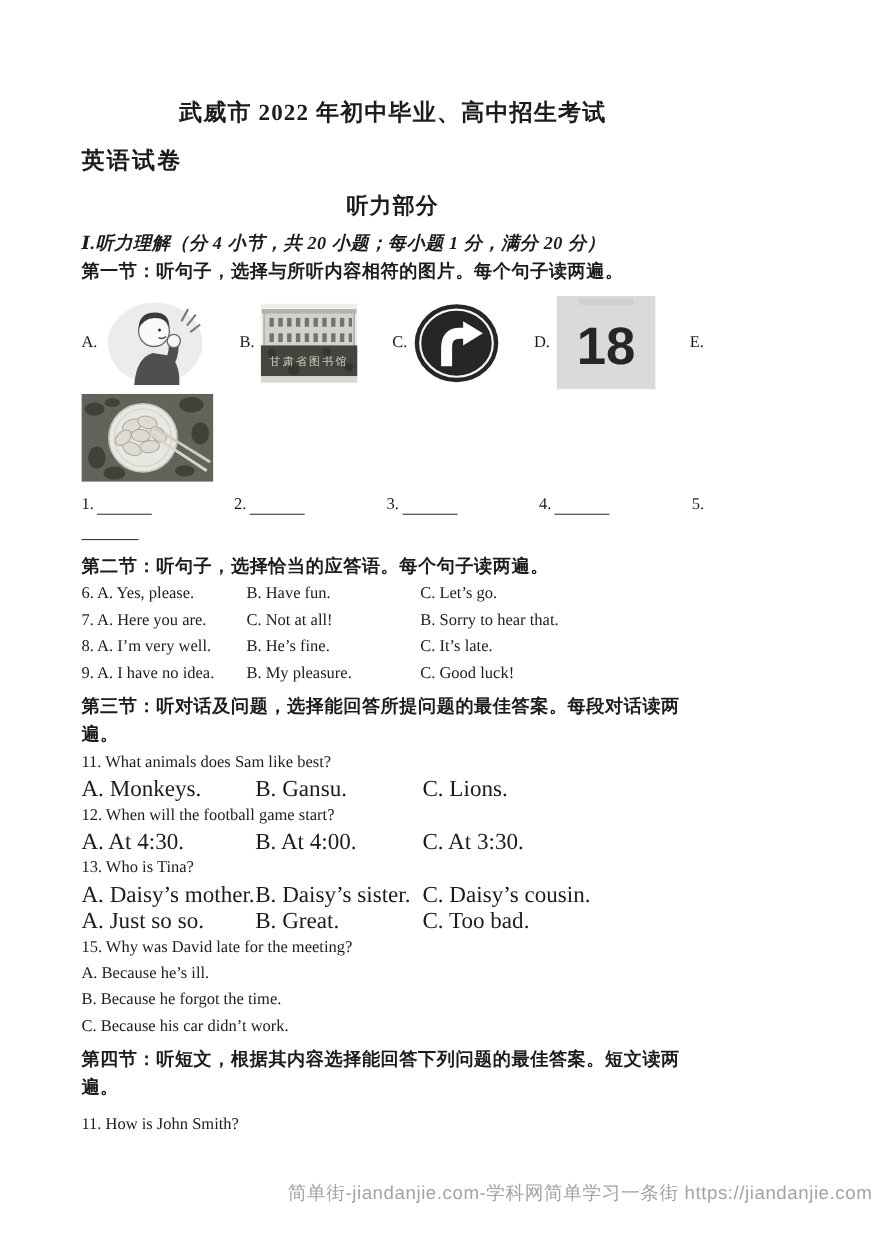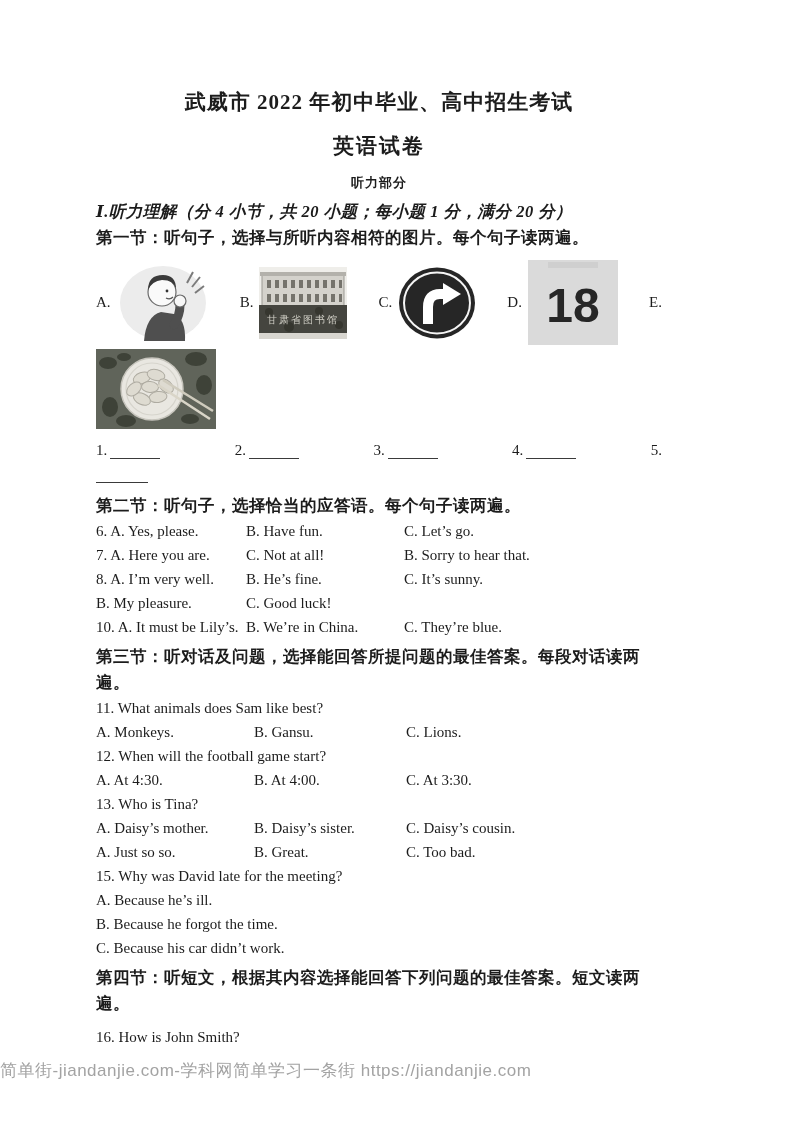--- a/index.html
+++ b/index.html
@@ -6,37 +6,36 @@
   html,body { background:#ffffff; }
   .page {
     position:relative;
     width:793px; height:1122px;
     margin:0 auto;
     background:#ffffff;
     font-family:"Liberation Serif","DejaVu Serif",serif;
     color:#1c1c1c;
     overflow:hidden;
   }
-  .content { width:566px; margin-left:96px; }
+  .content { width:566px; margin-left:74px; }
   .doc-title {
     padding-top:88px;
     text-align:center;
     font-size:21px; font-weight:bold;
     letter-spacing:1px;
   }
   .doc-subtitle {
     margin-top:16px;
-    text-align:center;
     font-size:21px; font-weight:bold;
     letter-spacing:2px;
   }
   .part-header {
     margin-top:14px;
     text-align:center;
-    font-size:13px; font-weight:bold;
+    font-size:20px; font-weight:bold;
     letter-spacing:1px;
   }
   .bold-line {
     margin-top:7px;
     font-size:16.5px; font-weight:bold;
     line-height:26px;
     letter-spacing:0.5px;
     font-style:italic;
   }
   .sec-instruction {
@@ -69,29 +68,29 @@
     display:inline-block; width:52px; height:13px;
     border-bottom:1.4px solid #3a3a3a;
   }
   .sec2-head { margin-top:6px; }
   .q-grid2 {
     display:grid; grid-template-columns:150px 158px 1fr;
     font-size:15px; line-height:24px;
   }
   .q-grid3 {
     display:grid; grid-template-columns:158px 152px 1fr;
-    font-size:15px; line-height:24px;
+    font-size:21px; line-height:24px;
   }
   .q-line { font-size:15px; line-height:24px; }
   .sec3-head { margin-top:5px; }
   .sec4-head { margin-top:5px; }
   .q16 { margin-top:8px; }
   .footer {
-    position:absolute; left:0; bottom:40px; width:100%;
-    text-align:left;
+    position:absolute; left:0; bottom:26px; width:100%;
+    text-align:right;
     font-family:"Liberation Sans","DejaVu Sans",sans-serif;
     font-size:17px; color:#a3a3a3;
     letter-spacing:0.5px;
   }
 </style>
 </head>
 <body>
 
 <div class="page">
   <div class="content">
@@ -243,30 +242,26 @@
       <span>C. Let’s go.</span>
     </div>
     <div class="q-grid2">
       <span><span>7.</span> <span>A. Here you are.</span></span>
       <span>C. Not at all!</span>
       <span>B. Sorry to hear that.</span>
     </div>
     <div class="q-grid2">
       <span><span>8.</span> <span>A. I’m very well.</span></span>
       <span>B. He’s fine.</span>
-      <span>C. It’s sunny.</span>
-    </div>
-    <div class="q-grid2">
+      <span>C. It’s late.</span>
+    </div>
+    <div class="q-grid2">
+      <span><span>9.</span> <span>A. I have no idea.</span></span>
       <span>B. My pleasure.</span>
       <span>C. Good luck!</span>
-    </div>
-    <div class="q-grid2">
-      <span><span>10.</span> <span>A. It must be Lily’s.</span></span>
-      <span>B. We’re in China.</span>
-      <span>C. They’re blue.</span>
     </div>
 
     <div class="sec-instruction sec3-head">第三节：听对话及问题，选择能回答所提问题的最佳答案。每段对话读两遍。</div>
 
     <div class="q-line">11. What animals does Sam like best?</div>
     <div class="q-grid3">
       <span>A. Monkeys.</span>
       <span>B. Gansu.</span>
       <span>C. Lions.</span>
     </div>
@@ -286,18 +281,18 @@
       <span>A. Just so so.</span>
       <span>B. Great.</span>
       <span>C. Too bad.</span>
     </div>
     <div class="q-line">15. Why was David late for the meeting?</div>
     <div class="q-line">A. Because he’s ill.</div>
     <div class="q-line">B. Because he forgot the time.</div>
     <div class="q-line">C. Because his car didn’t work.</div>
 
     <div class="sec-instruction sec4-head">第四节：听短文，根据其内容选择能回答下列问题的最佳答案。短文读两遍。</div>
-    <div class="q-line q16">16. How is John Smith?</div>
+    <div class="q-line q16">11. How is John Smith?</div>
 
   </div>
 
   <div class="footer">简单街-jiandanjie.com-学科网简单学习一条街 https://jiandanjie.com</div>
 </div>
 
 </body></html>

